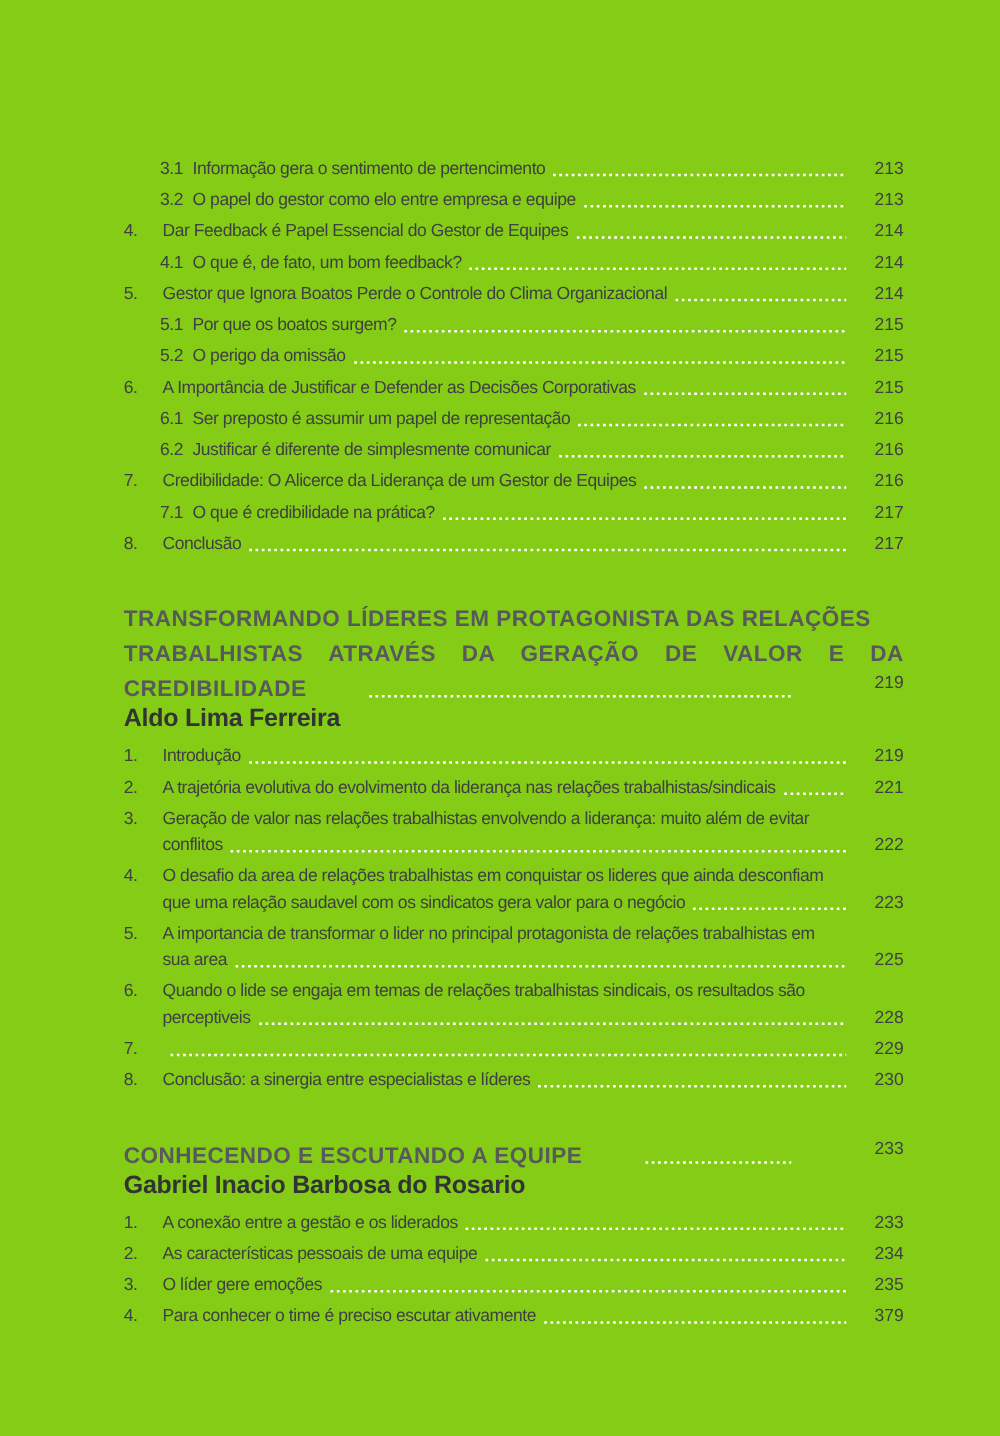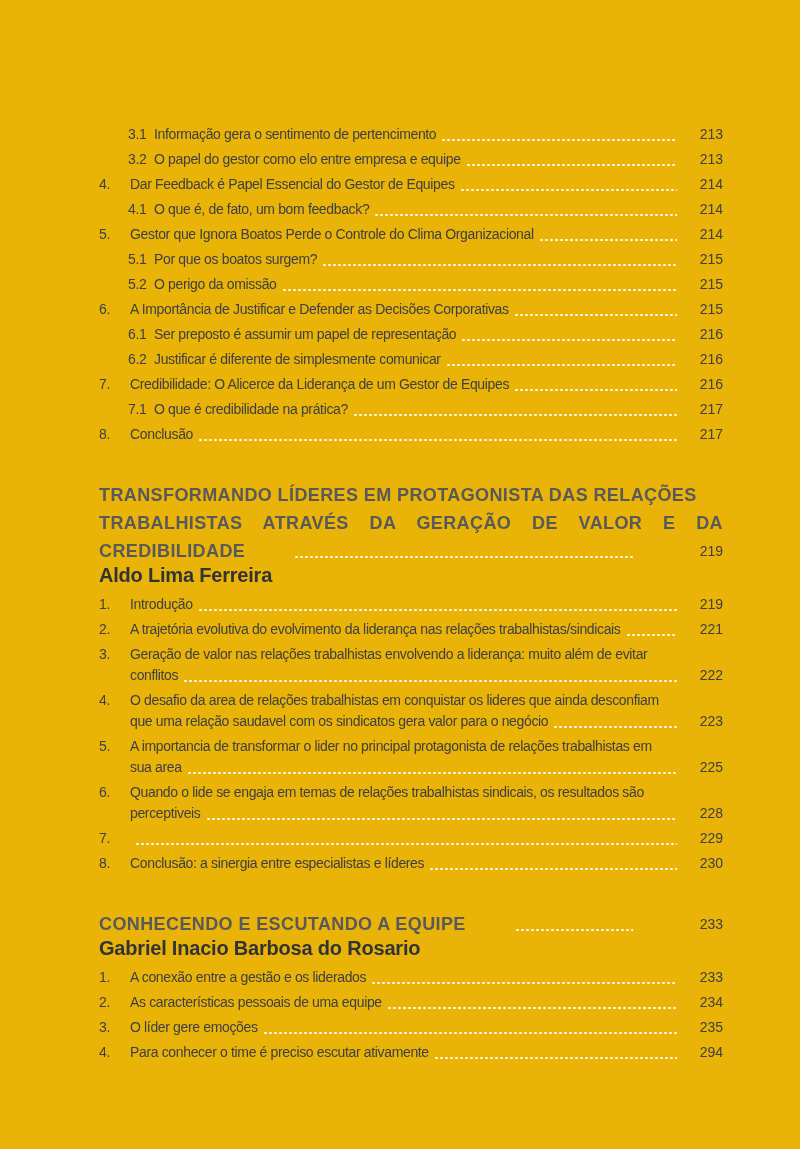--- a/index.html
+++ b/index.html
@@ -5,21 +5,21 @@
 <style>
   html, body { margin: 0; padding: 0; }
   body {
     font-family: "Liberation Sans", "DejaVu Sans", sans-serif;
     background: #d9d9d9;
   }
   .page {
     position: relative;
     width: 800px;
     height: 1149px;
-    background: #eab308;
+    background: #84cc16;
     overflow: hidden;
   }
   .content {
     padding: 124px 77px 0 99px;
   }
 
   
   .row {
     display: flex;
     align-items: flex-start;
@@ -65,21 +65,21 @@
     line-height: 28px;
     letter-spacing: 0.4px;
     color: #58595b;
     white-space: nowrap;
   }
   .h-line { white-space: normal; }
   .h-just {
     text-align: justify;
     text-align-last: justify;
   }
-  .h-last { display: flex; align-items: center; gap: 44px; }
+  .h-last { display: flex; align-items: flex-start; gap: 44px; }
   .h-leader {
     align-self: flex-end;
     margin-bottom: 7px;
   }
   .h-pg {
     flex: 0 0 46px;
     text-align: right;
     font-weight: 400;
     font-size: 14px;
     letter-spacing: 0;
@@ -359,18 +359,18 @@
             <span class="pg">235</span>
           </div>
         </div>
       </div>
       <div class="row">
         <span class="num">4.</span>
         <div class="body">
           <div class="l2">
             <span class="t">Para conhecer o time é preciso escutar ativamente</span>
             <span class="leader"></span>
-            <span class="pg">294</span>
+            <span class="pg">379</span>
           </div>
         </div>
       </div>
     </div>
 </div>
 
 </body></html>

